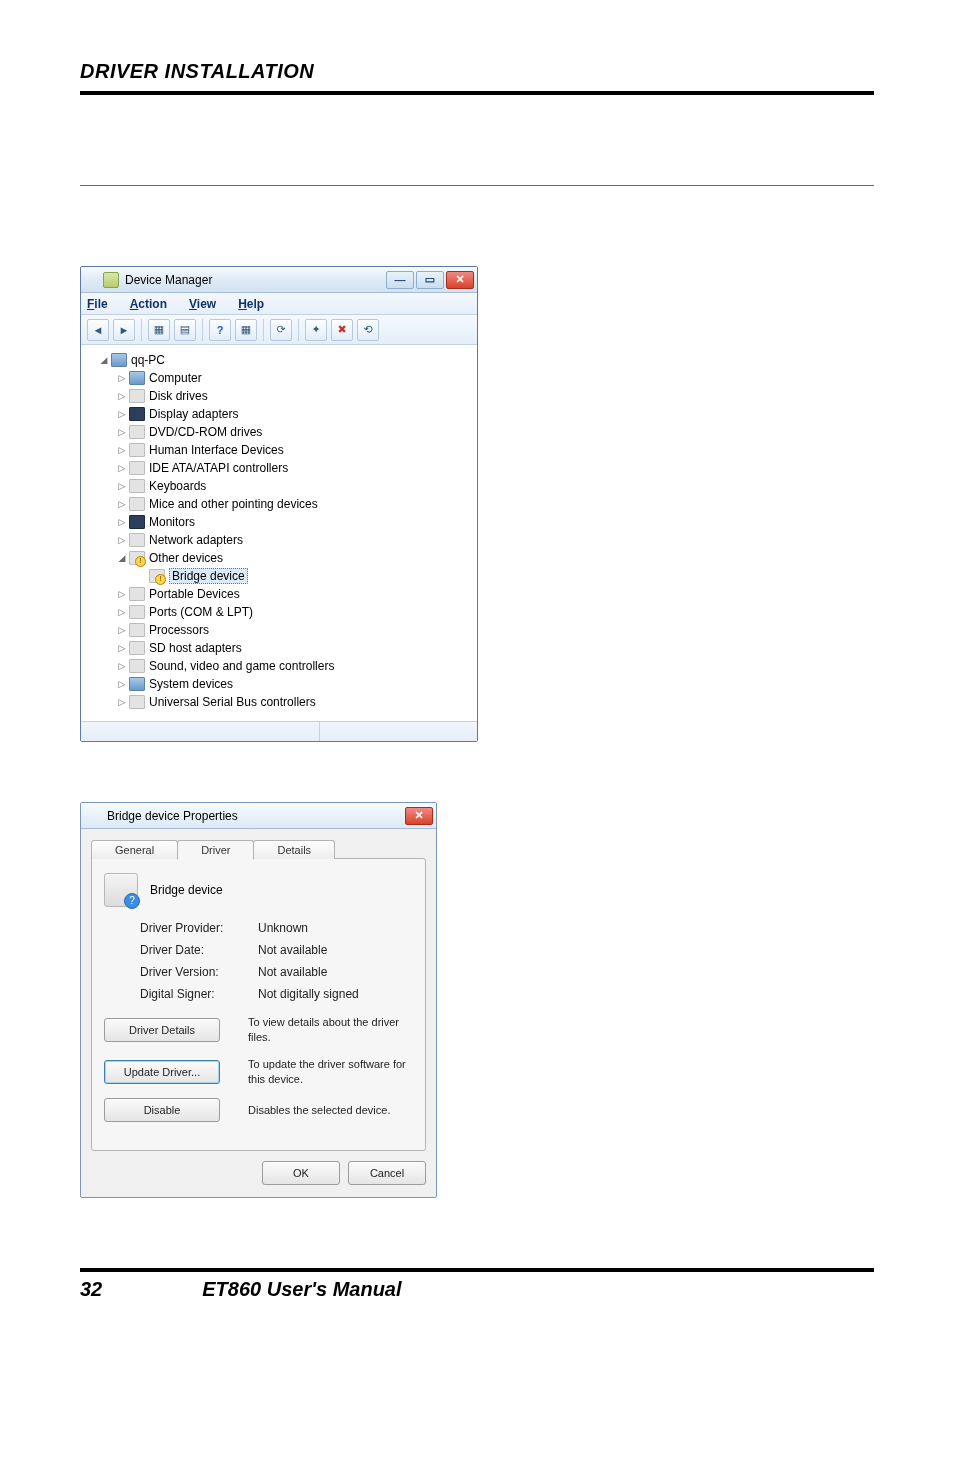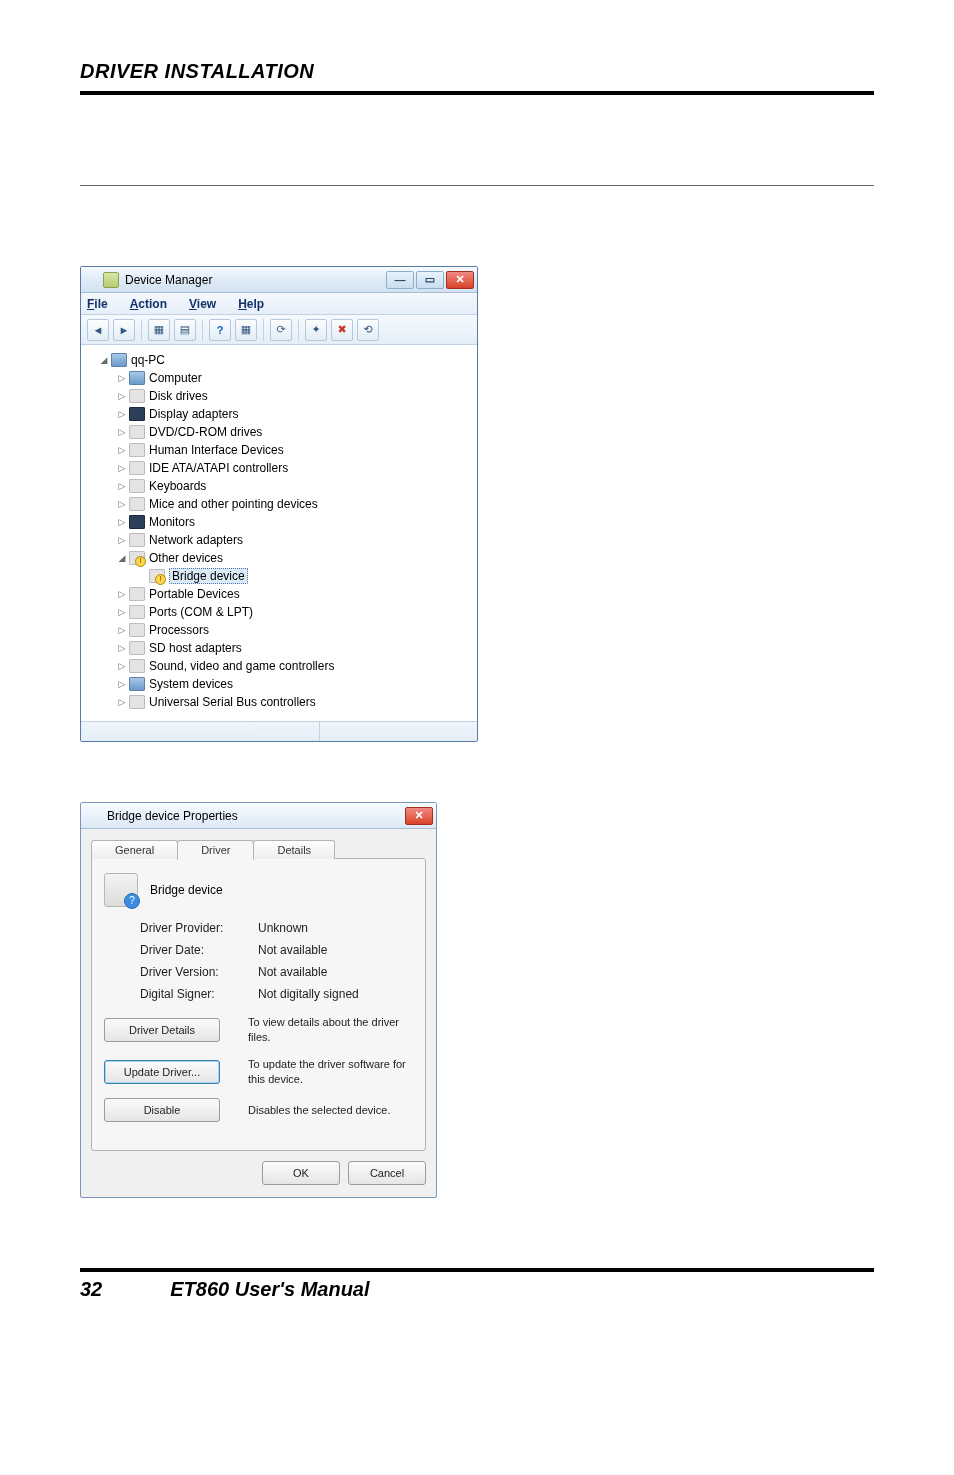--- a/index.html
+++ b/index.html
@@ -75,21 +75,21 @@
     .infogrid div { color:#222; }
     .action-row { display:flex; align-items:center; gap:28px; margin-bottom:12px;justify-content:flex-end; }
     .abtn { width:116px; height:24px; border:1px solid #9c9c9c; border-radius:3px; background:linear-gradient(#fbfbfb,#e5e5e5); font-size:11px; color:#222; display:flex; align-items:center; justify-content:center; }
     .abtn.selected { border:1px solid #3c7fb1; box-shadow:0 0 0 1px #a8d2f0 inset; }
     .abtn.disabled { color:#9a9a9a; }
     .adesc { flex:1; font-size:11px; line-height:1.35; color:#222; }
     .dlg-btns { display:flex; justify-content:flex-end; gap:8px; margin-top:10px; }
     .dlg-btns .abtn { width:78px; }
 
     .footer-rule { border:none; border-top:4px solid #000; margin-top:70px; }
-    .footer { display:flex; justify-content:flex-start; gap:68px; margin-top:6px; font-family:Arial,sans-serif; }
+    .footer { display:flex; justify-content:flex-start; gap:100px; margin-top:6px; font-family:Arial,sans-serif; }
     .footer .pn { font-weight:900; font-style:italic; font-size:20px; }
     .footer .manual { font-weight:900; font-style:italic; font-size:20px; }
   </style>
 </head>
 <body>
 
 <div class="page-header">DRIVER INSTALLATION</div>
 <hr class="thick-rule">
 <hr class="thin-rule">
 

